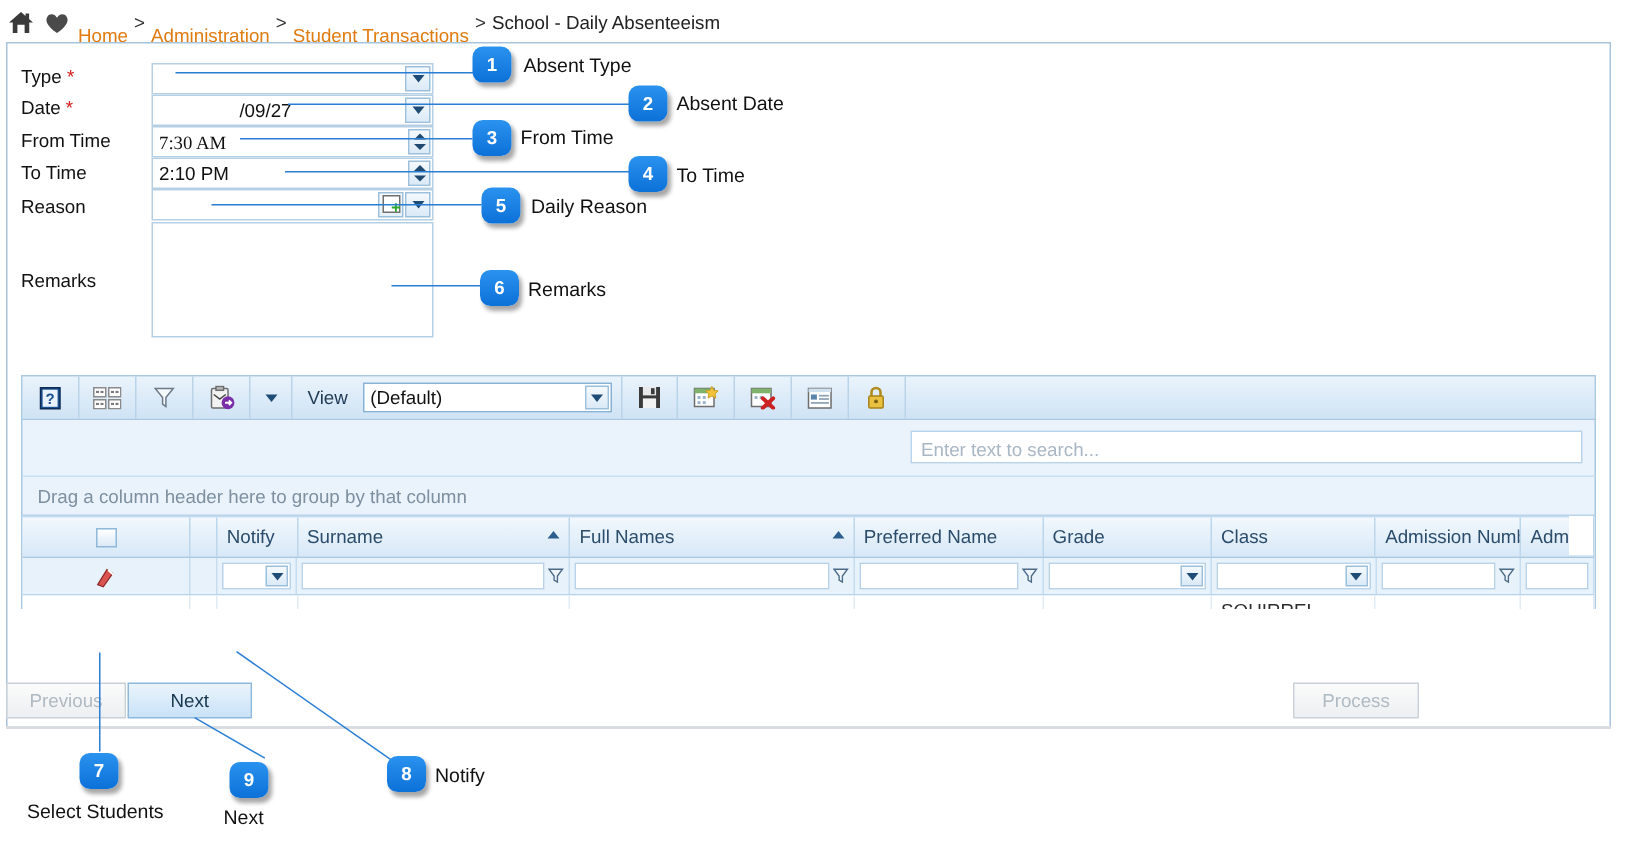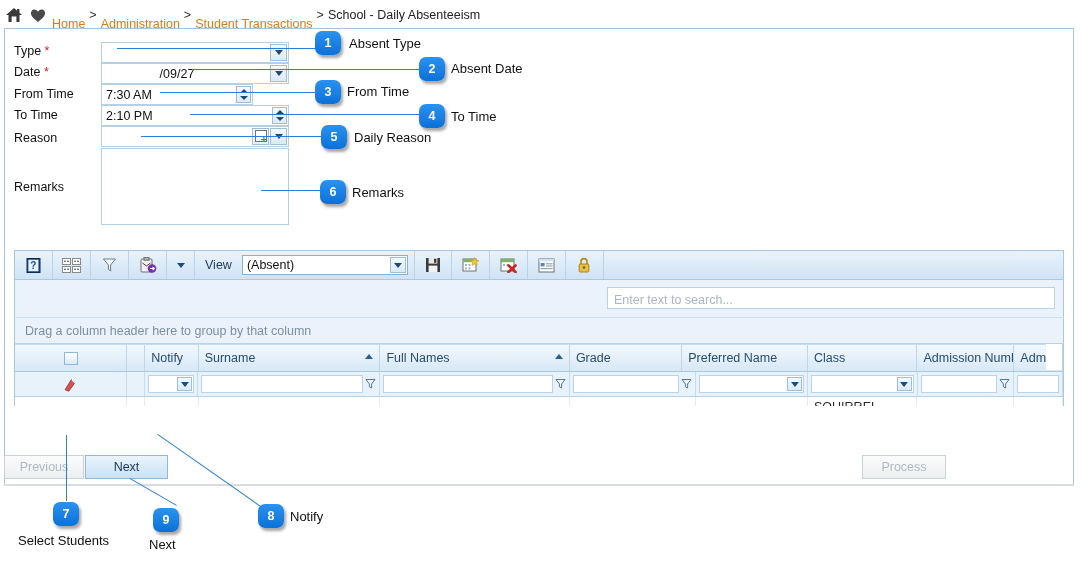--- a/index.html
+++ b/index.html
@@ -198,21 +198,21 @@
     </span>
 </div>
 
 <div class="fld" style="left:101px;top:63px;width:188px;">
   <span class="txt center" style="left:-18px;">/09/27</span>
   <span class="dd-btn">
       <i class="caret-d"></i>
     </span>
 </div>
 
-<div class="fld" style="left:101px;top:84px;width:152px;">
+<div class="fld" style="left:101px;top:84px;width:188px;font-family:Liberation Serif, serif;">
   <span class="txt">7:30 AM</span>
   <span class="spin">
       <i class="caret-u"></i>
       <i class="caret-d"></i>
     </span>
 </div>
 
 <div class="fld" style="left:101px;top:105px;width:188px;">
   <span class="txt">2:10 PM</span>
   <span class="spin">
@@ -299,21 +299,21 @@
         <path d="M3.5 6 L7.5 9 L11.5 6" fill="none" stroke="#444" stroke-width="1"></path>
         <circle cx="13" cy="11.5" r="4.3" fill="#7a2ea8"></circle>
         <path d="M11 11.5 H15 M13.6 9.9 L15.2 11.5 L13.6 13.1" stroke="#fff" stroke-width="1.2" fill="none"></path>
       </svg>
     </div>
     <div class="tb-chev">
       <span class="caret-d" style="border-top-color:#1f4b77;"></span>
     </div>
     <div class="tb-lbl">View</div>
     <div class="view-combo">
-      <span class="txt">(Absent)</span>
+      <span class="txt">(Default)</span>
       <span class="dd-btn" style="width:16px;height:16px;right:1px;top:1px;">
           <i class="caret-d"></i>
         </span>
     </div>
     <div class="tb-btn" style="border-left:1px solid #b9d3e8;">
       <svg width="16" height="16" viewBox="0 0 16 16">
         <rect x="1" y="1" width="14" height="14" fill="#3a3a3a"></rect>
         <rect x="3.6" y="1" width="8.8" height="5.6" fill="#e8e8e8"></rect>
         <rect x="9" y="1.8" width="2.4" height="4" fill="#3a3a3a"></rect>
         <rect x="3.6" y="8.6" width="8.8" height="6.4" fill="#f2f2f2"></rect>
@@ -379,25 +379,25 @@
         <span>Notify</span>
       </div>
       <div class="hcell" style="width:188px;text-align:center;">
         <span>Surname</span>
         <i class="sortarrow"></i>
       </div>
       <div class="hcell" style="width:196px;">
         <span>Full Names</span>
         <i class="sortarrow"></i>
       </div>
+      <div class="hcell" style="width:130px;">
+        <span>Preferred Name</span>
+      </div>
       <div class="hcell" style="width:116px;">
         <span>Grade</span>
-      </div>
-      <div class="hcell" style="width:130px;">
-        <span>Preferred Name</span>
       </div>
       <div class="hcell" style="width:113px;">
         <span>Class</span>
       </div>
       <div class="hcell" style="width:100px;">
         <span>Admission Numbe</span>
       </div>
       <div class="hcell" style="width:50px;">
         <span>Adm</span>
       </div>

